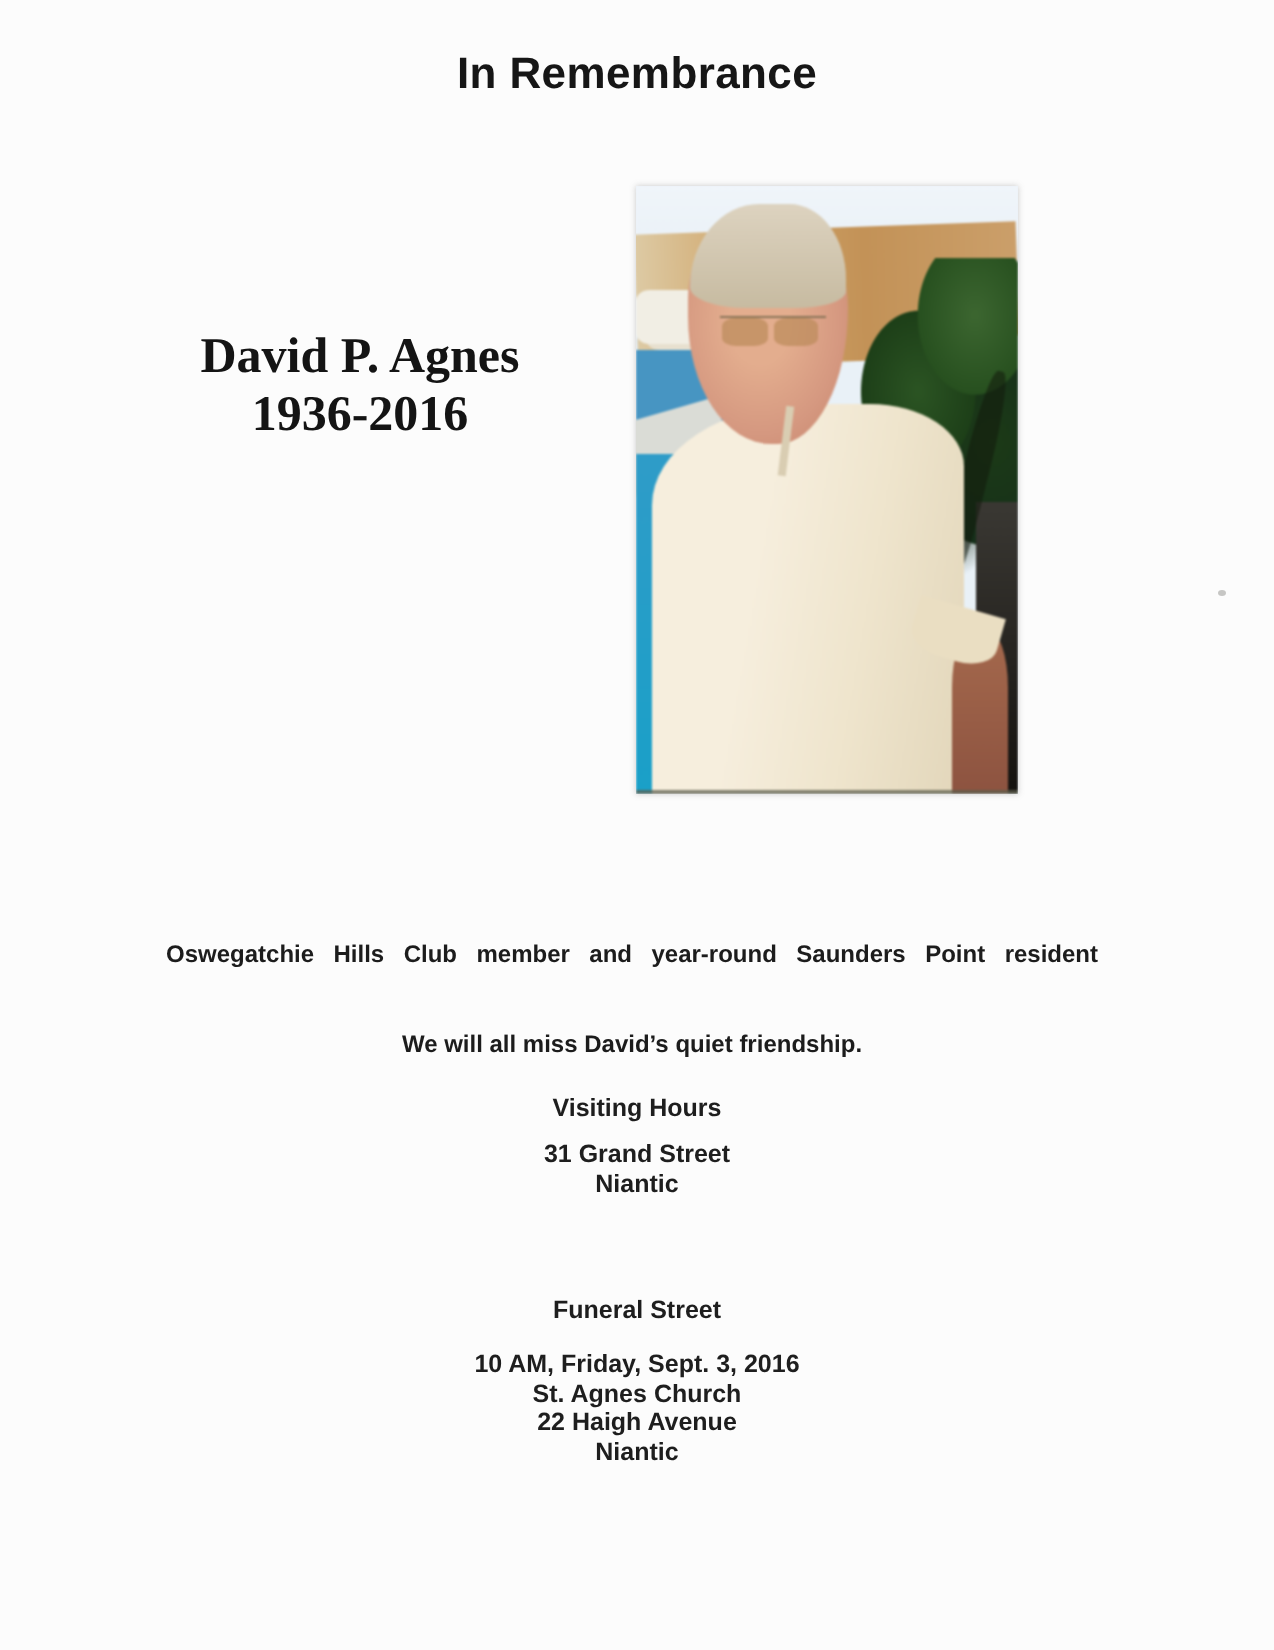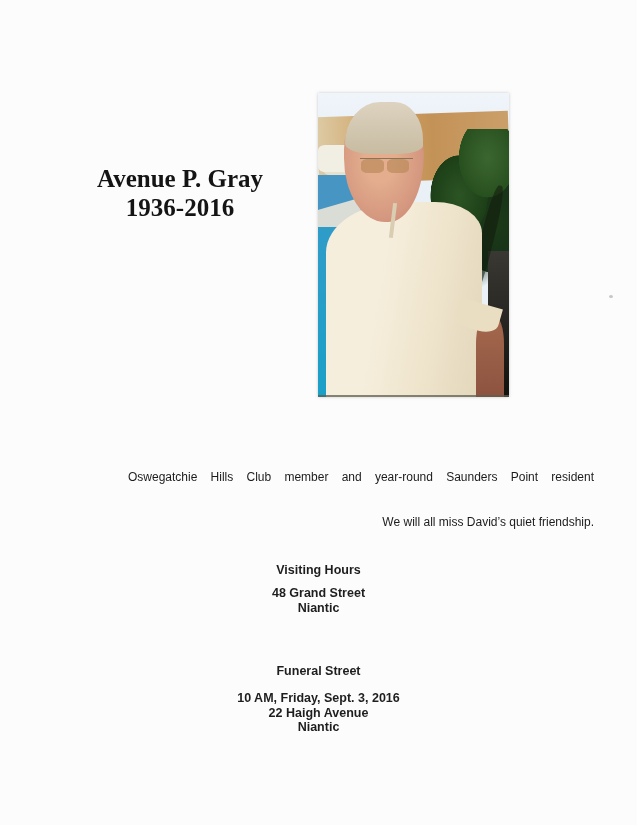--- a/index.html
+++ b/index.html
@@ -81,48 +81,48 @@
   .p-glasses::before{ left:2%; } .p-glasses::after{ right:8%; }
   .p-collar   { left:30%; top:35%; width:18%; height:12%; }
   .p-collar::before { content:""; position:absolute; left:46%; top:10%;
                 width:12%; height:95%; background:#d9cdb2; transform:rotate(7deg); }
   .p-bottomedge{ left:0; bottom:0; width:100%; height:2px;
                 background:#5d5f4e; opacity:.75; }
 
   
   .obituary {
     position:absolute; left:83px; top:440px; width:466px;
-    font-size:12px; line-height:15px; font-weight:normal; color:#1c1c1c;
+    font-size:12px; line-height:15px; font-weight:bold; color:#1c1c1c;
     white-space:pre-wrap;
-    margin-left:45px;
   }
   .obituary .just { text-align:justify; text-align-last:justify; }
-  .obituary .last { text-align:right; }
+  .obituary .last { text-align:center; }
 
   
   .event-heading, .event-lines {
     position:absolute; left:0; width:100%;
-    text-align:center; font-weight:bold; font-size:12.5px; color:#1e1e1e;margin-top:16px;
+    text-align:center; font-weight:bold; font-size:12.5px; color:#1e1e1e;
   }
   .vh-heading { top:547px; }
   .vh-lines   { top:570px; line-height:14.5px; }
   .fs-heading { top:648px; }
   .fs-lines   { top:675px; line-height:14.5px; }
 
   .speck { position:absolute; left:609px; top:295px; width:4px; height:3px;
            background:#c6c6c4; border-radius:50%; }
 </style>
 </head>
 <body>
 
 <div class="page">
 
+  <div class="title">In Remembrance</div>
 
   <div class="name-block">
-    <div>Avenue P. Gray</div>
+    <div>David P. Agnes</div>
     <div>1936-2016</div>
   </div>
 
   <div class="photo" title="Elderly man with gray hair and tinted glasses in a cream short-sleeve polo shirt, standing before blue water, a tan hillside and dark green foliage">
     <div class="photo-inner">
       <div class="p-sky"></div>
       <div class="p-hill"></div>
       <div class="p-buildings"></div>
       <div class="p-watertop"></div>
       <div class="p-boat"></div>
@@ -143,26 +143,27 @@
     </div>
   </div>
 
   <div class="obituary">
     <div class="just">Oswegatchie Hills Club member and year-round Saunders Point resident</div>
     <div class="last">We will all miss David’s quiet friendship.</div>
   </div>
 
   <div class="event-heading vh-heading">Visiting Hours</div>
   <div class="event-lines vh-lines">
-    <div>48 Grand Street</div>
+    <div>31 Grand Street</div>
     <div>Niantic</div>
   </div>
 
   <div class="event-heading fs-heading">Funeral Street</div>
   <div class="event-lines fs-lines">
     <div>10 AM, Friday, Sept. 3, 2016</div>
+    <div>St. Agnes Church</div>
     <div>22 Haigh Avenue</div>
     <div>Niantic</div>
   </div>
 
   <div class="speck"></div>
 
 </div>
 
 </body></html>

